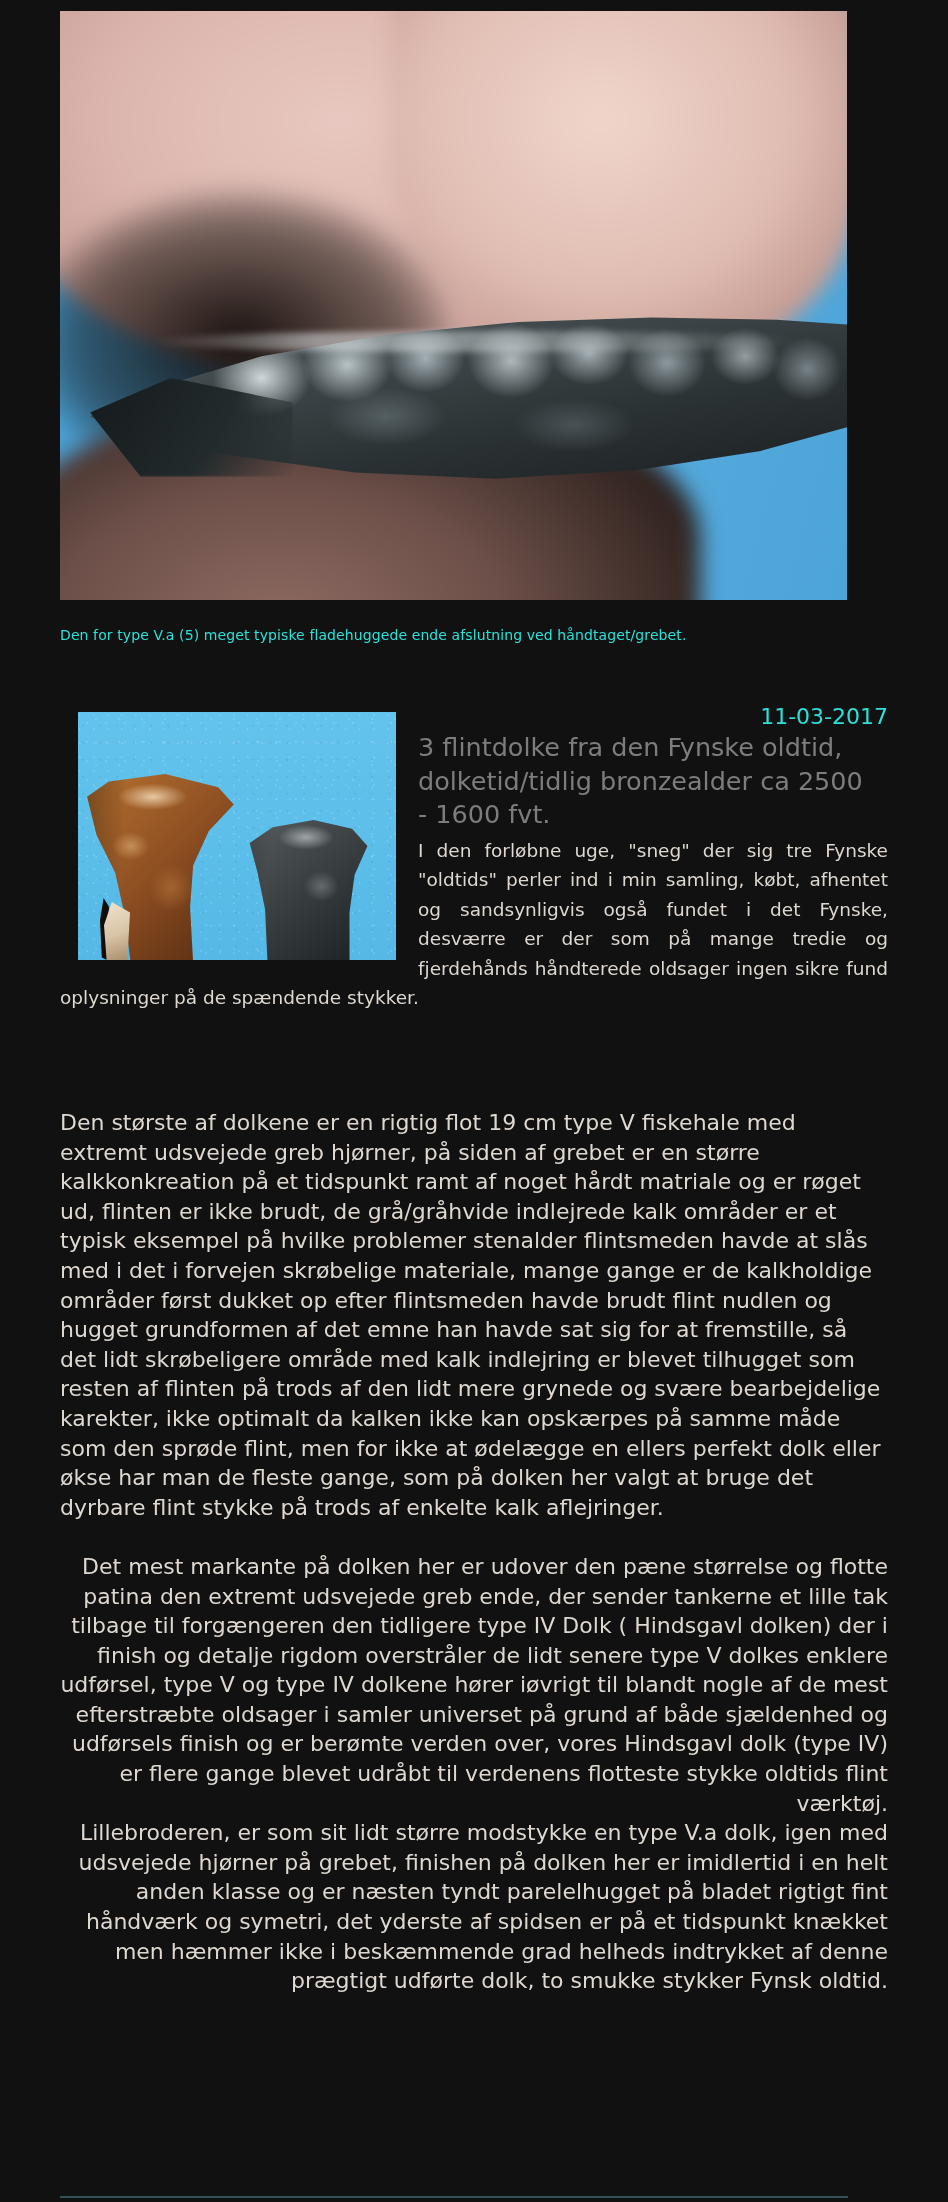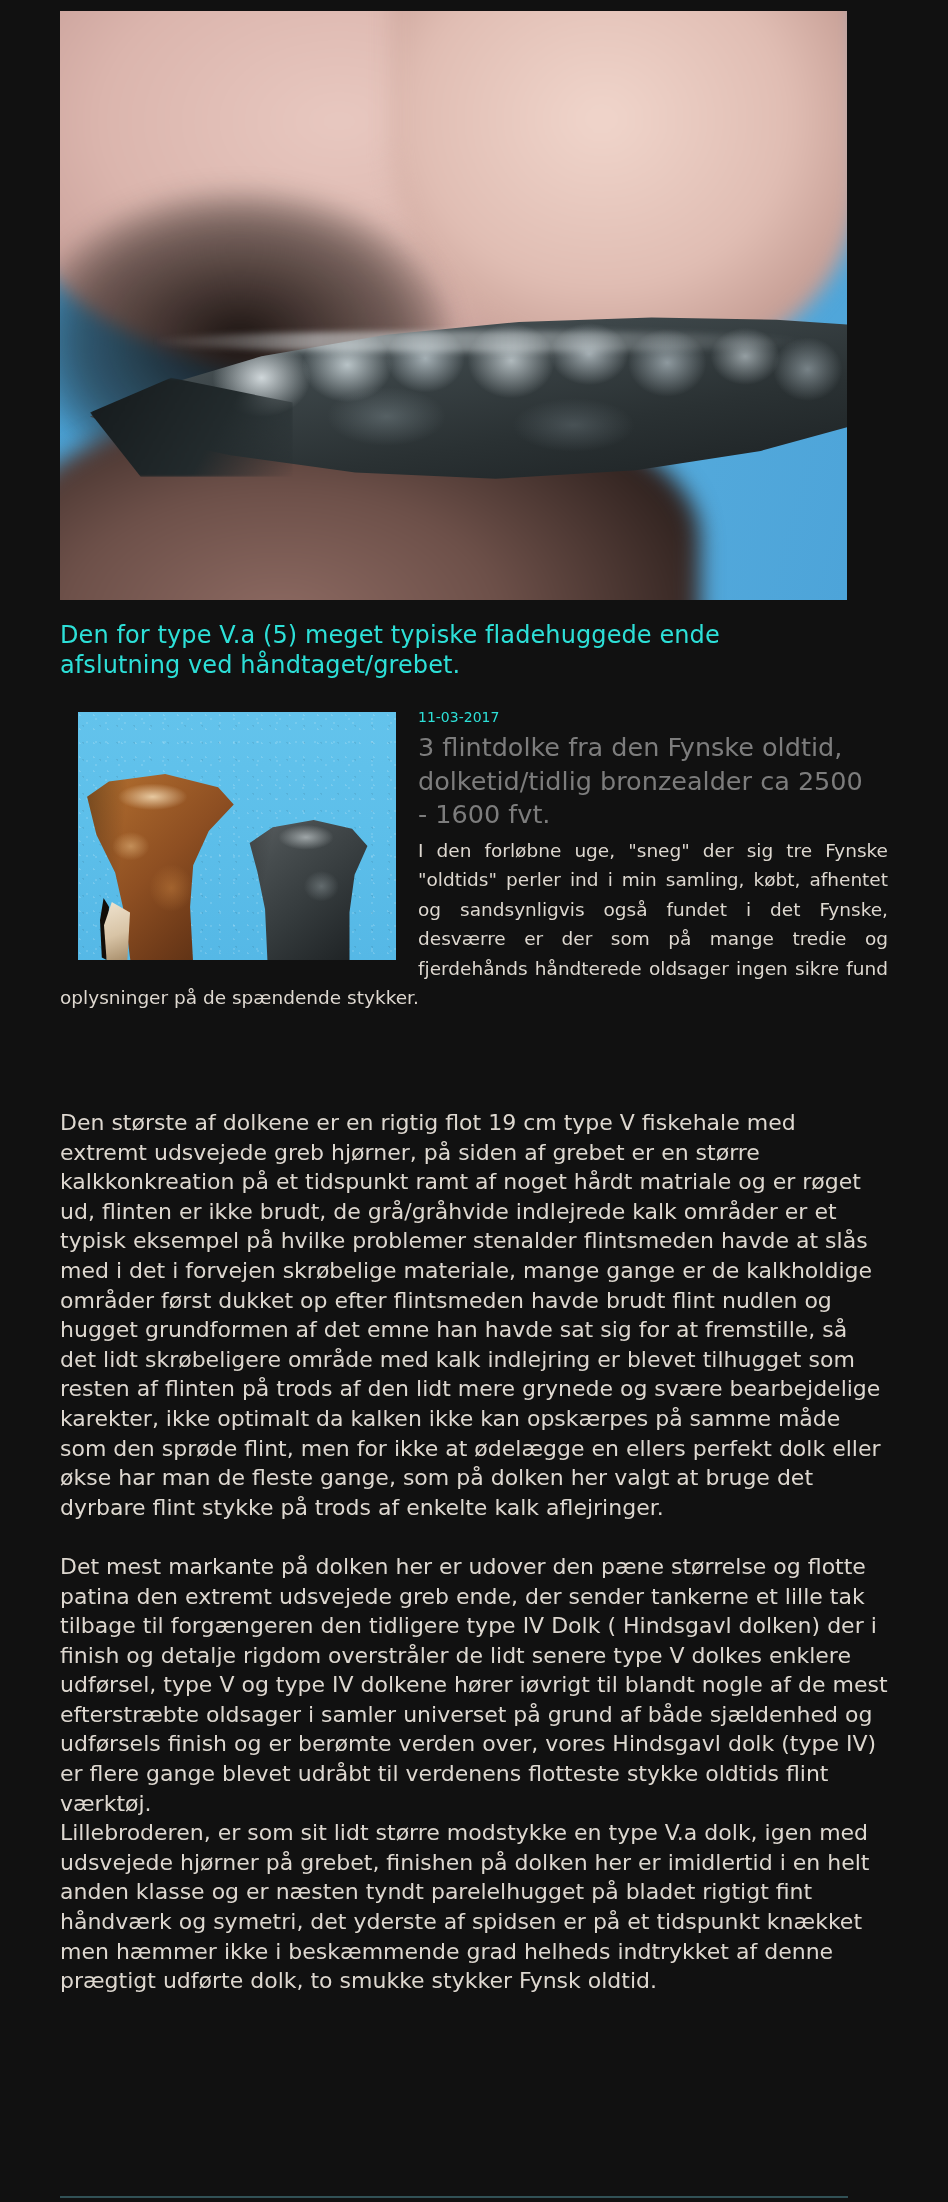--- a/index.html
+++ b/index.html
@@ -137,21 +137,21 @@
     filter: blur(1.5px);
   }
 
   
   .caption {
     position: absolute;
     left: 60px;
     top: 620px;
     width: 680px;
     color: #2de0d8;
-    font-size: 24px;
+    font-size: 14px;
     line-height: 30px;
     letter-spacing: .1px;
   }
 
   
   .article {
     position: absolute;
     left: 60px;
     top: 705px;
     width: 828px;
@@ -250,23 +250,24 @@
     clip-path: polygon(6% 16%, 24% 5%, 56% 0%, 86% 6%, 98% 18%,
                        88% 38%, 84% 64%, 84% 100%, 20% 100%, 18% 62%, 12% 36%);
     background:
       radial-gradient(ellipse 30% 12% at 50% 12%, rgba(218,226,228,.6) 0%, rgba(218,226,228,0) 72%),
       radial-gradient(ellipse 18% 14% at 62% 46%, rgba(170,182,186,.38) 0%, rgba(170,182,186,0) 76%),
       linear-gradient(100deg, rgba(0,0,0,.3) 0%, rgba(0,0,0,0) 22%);
   }
 
   .post-date {
     color: #2de0d8;
-    font-size: 14px;
+    font-size: 22px;
     line-height: 24px;
     margin: 0 0 2px 0;
+    text-align: right;
   }
   .post-title {
     color: #7d7d7d;
     font-size: 25.5px;
     line-height: 33.5px;
     font-weight: normal;
     margin: 0 16px 4px 0;
   }
   .lead {
     margin: 0;
@@ -283,20 +284,21 @@
     width: 828px;
     font-size: 22px;
     line-height: 29.6px;
     color: #ded8d0;
   }
   .body-blocks p {
     margin: 0 0 29.6px 0;
   }
   .body-blocks p.tight {
     margin-bottom: 0;
+    text-align: right;
   }
 
   .bottom-rule {
     position: absolute;
     left: 60px;
     top: 2196px;
     width: 788px;
     height: 2px;
     background: #3a6168;
     opacity: .8;

